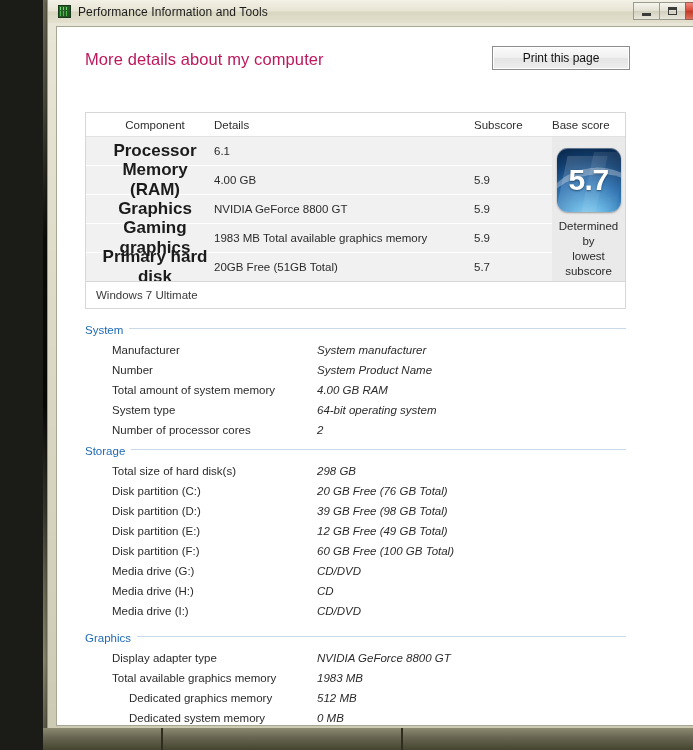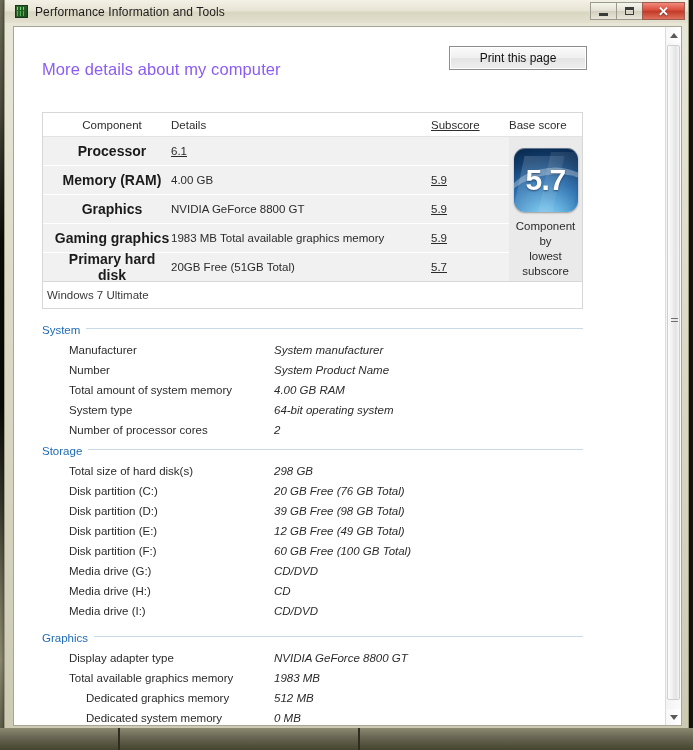--- a/index.html
+++ b/index.html
@@ -1,21 +1,21 @@
 <!DOCTYPE html>
 <html><head>
 <meta charset="utf-8">
 <style>
   html,body{margin:0;padding:0;}
   body{
     width:693px;height:750px;overflow:hidden;
     font-family:"Liberation Sans","DejaVu Sans",sans-serif;
     background:#1b1b18;
   }
-  .desktop{position:absolute;inset:0;background:#15150f;overflow:hidden;}
+  .desktop{position:absolute;inset:0;background:#15150f;overflow:hidden;margin-left:43px;}
   .desk-strip{position:absolute;left:0;top:0;width:14px;height:750px;
     background:linear-gradient(180deg,#6f6d58 0%,#4b4a3c 14%,#2d2d24 22%,#0c0c0a 32%,#090908 54%,#3a392e 68%,#6b6954 78%,#8d8a70 88%,#53523f 100%);}
   .desk-bottom{position:absolute;left:0;bottom:0;width:693px;height:22px;
     background:linear-gradient(180deg,#8d8a72 0%,#6a6854 40%,#45442f 100%);}
   .desk-bottom .tb-seg{position:absolute;top:0;width:2px;height:22px;background:#2e2d20;}
 
   
   .window{position:absolute;left:4px;top:0px;width:685px;height:734px;
     background:linear-gradient(180deg,#e9e7d8 0%,#dcd9c6 45%,#cdcab4 100%);
     border:1px solid #9d9a84;border-top:none;
@@ -42,42 +42,42 @@
   .gl-max:before{content:"";display:block;height:2px;background:#3b3b3b;}
   .gl-close{color:#fff;font-size:13px;font-weight:bold;line-height:1;
     text-shadow:0 1px 1px rgba(0,0,0,.45);font-family:"Liberation Sans",sans-serif;}
 
   
   .client{position:absolute;left:8px;top:26px;width:669px;height:700px;
     background:#fff;border:1px solid #a7a593;box-sizing:border-box;overflow:hidden;}
   .page{position:absolute;left:0;top:0;width:652px;height:698px;background:#fff;overflow:hidden;}
 
   .hdr{position:absolute;left:28px;top:19px;width:545px;height:30px;}
-  .hdr-title{position:absolute;left:0;top:14px;font-size:16.5px;color:#8b5cf6;letter-spacing:.1px;white-space:nowrap;}
+  .hdr-title{position:absolute;left:0;top:4px;font-size:16.5px;color:#be185d;letter-spacing:.1px;white-space:nowrap;}
   .print-btn{position:absolute;right:0;top:0;width:138px;height:24px;
     border:1px solid #8d8d8d;box-sizing:border-box;
     background:linear-gradient(180deg,#fbfbfb 0%,#f0f0f0 48%,#e4e4e4 52%,#eeeeee 100%);
     font-size:12px;color:#111;display:flex;align-items:center;justify-content:center;
     font-family:"Liberation Sans",sans-serif;cursor:default;
     box-shadow:inset 0 0 0 1px #fff;}
 
   
   .score-table{position:absolute;left:28px;top:85px;width:541px;
     border:1px solid #d7d7d7;box-sizing:border-box;background:#fff;}
   .st-head{display:flex;height:23px;align-items:center;border-bottom:1px solid #e2e2e2;}
   .st-head div{font-size:11.5px;color:#2d2d2d;}
   .c-comp{width:128px;padding-left:10px;box-sizing:border-box;text-align:center;}
   .c-det{width:260px;box-sizing:border-box;}
-  .c-sub{width:78px;box-sizing:border-box;text-decoration:underline;}
+  .c-sub{width:78px;box-sizing:border-box;}
   .c-base{width:auto;flex:1;box-sizing:border-box;}
   .st-body{display:flex;}
   .st-rows{width:466px;}
   .strow{display:flex;height:28px;align-items:center;background:#f1f1f1;border-bottom:1px solid #fff;}
   .strow:last-child{border-bottom:none;}
-  .strow .c-comp{font-size:14px;font-weight:bold;color:#1b1b1b;}
+  .strow .c-comp{font-size:17px;font-weight:bold;color:#1b1b1b;}
   .strow .c-det{font-size:11.5px;color:#2b2b2b;}
   .strow .c-sub{font-size:11.5px;color:#2b2b2b;}
   .st-base{width:auto;flex:1;background:#eaeaea;display:flex;flex-direction:column;
     align-items:center;justify-content:flex-start;padding-top:11px;}
   .badge{width:64px;height:64px;border-radius:11px;position:relative;overflow:hidden;
     background:radial-gradient(120% 120% at 50% 118%,#9fd8f2 0%,#62b3e2 24%,#2b6fae 56%,#123f70 82%,#0b2b51 100%);
     box-shadow:0 1px 2px rgba(0,0,0,.35), inset 0 1px 0 rgba(255,255,255,.35);}
   .badge .flagA{position:absolute;left:-12px;top:20px;width:92px;height:26px;
     border-top:7px solid rgba(255,255,255,.30);border-radius:50%/100% 100% 0 0;transform:rotate(-8deg);}
   .badge .flagB{position:absolute;left:4px;top:8px;width:40px;height:62px;
@@ -86,21 +86,21 @@
   .badge .flagC{position:absolute;left:30px;top:4px;width:34px;height:66px;
     background:linear-gradient(110deg,rgba(255,255,255,.10) 0%,rgba(255,255,255,.02) 100%);
     transform:skewX(-12deg);}
   .badge-num{position:absolute;inset:0;display:flex;align-items:center;justify-content:center;
     font-size:30px;font-weight:bold;color:#fff;letter-spacing:-.5px;
     text-shadow:0 1px 2px rgba(0,20,50,.55);font-family:"Liberation Sans",sans-serif;}
   .badge-cap{margin-top:7px;font-size:11.5px;color:#2b2b2b;text-align:center;line-height:15px;width:100%;}
 
   .edition{position:absolute;left:28px;top:254px;width:541px;height:28px;
     border:1px solid #d7d7d7;box-sizing:border-box;background:#fff;
-    display:flex;align-items:center;padding-left:4px;font-size:11.5px;color:#3a3a3a;}
+    display:flex;align-items:center;padding-left:10px;font-size:11.5px;color:#3a3a3a;}
 
   
   .sect{position:absolute;left:28px;width:541px;}
   .sect-hd{position:relative;height:16px;}
   .sect-hd span{font-size:11.5px;color:#1e6ab5;background:#fff;padding-right:6px;position:relative;z-index:2;}
   .sect-hd:after{content:"";position:absolute;left:0;right:0;top:8px;height:1px;background:#c9d9e8;z-index:1;}
   .rows{margin-top:4px;}
   .drow{display:flex;height:20px;align-items:center;}
   .dk{width:232px;padding-left:27px;box-sizing:border-box;font-size:11.5px;color:#2b2b2b;}
   .dk.ind{padding-left:44px;}
@@ -188,21 +188,21 @@
               </div>
             </div>
             <div class="st-base">
               <div class="badge">
                 <div class="flagB"></div>
                 <div class="flagC"></div>
                 <div class="flagA"></div>
                 <div class="badge-num">5.7</div>
               </div>
               <div class="badge-cap">
-                <div>Component by</div>
+                <div>Determined by</div>
                 <div>lowest subscore</div>
               </div>
             </div>
           </div>
         </div>
 
         <div class="edition">Windows 7 Ultimate</div>
 
         <div class="sect" style="top:293px">
           <div class="sect-hd">

